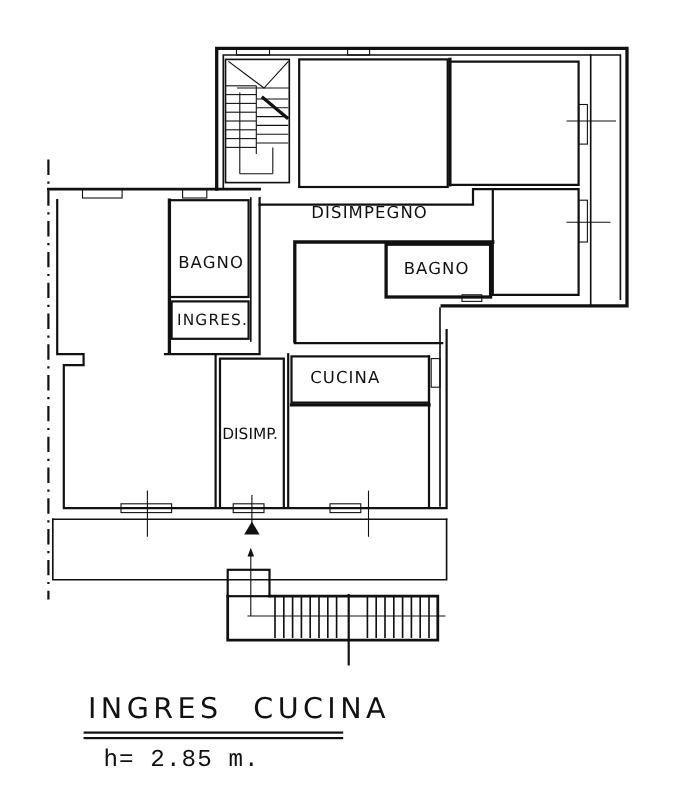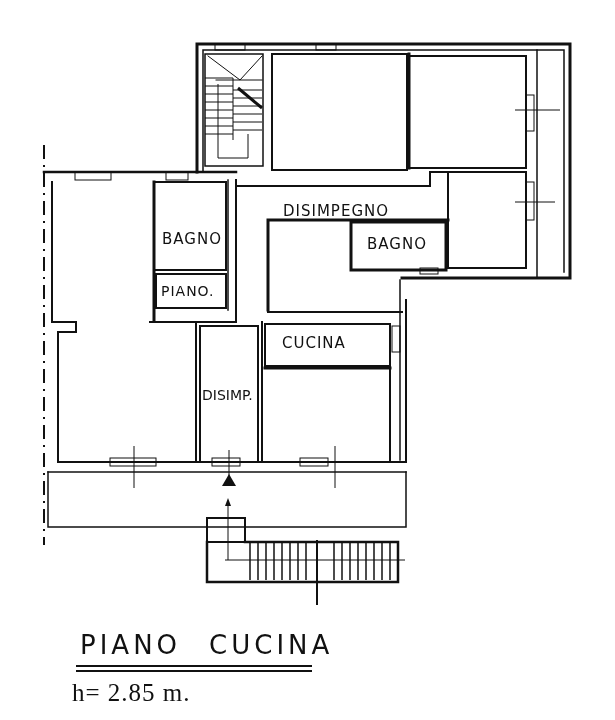--- a/index.html
+++ b/index.html
@@ -2,21 +2,21 @@
 <html><head>
   <meta charset="utf-8">
   <style>
     html, body { margin: 0; padding: 0; background: #ffffff; }
     body { width: 615px; height: 720px; position: relative; overflow: hidden; font-family: "DejaVu Sans", sans-serif; }
     #plan { position: absolute; left: 0; top: 0; width: 615px; height: 720px; }
     .w { stroke: #111; fill: none; stroke-linecap: square; }
     .lbl { position: absolute; color: #111; font-family: "DejaVu Sans", sans-serif; font-size: 15px; letter-spacing: 1px; white-space: nowrap; line-height: 1; }
     .title { position: absolute; left: 80px; top: 632px; font-size: 26px; letter-spacing: 4px; color: #111; font-family: "DejaVu Sans", sans-serif; line-height: 1; }
     .title .sp { display: inline-block; width: 28px; }
-    .height { position: absolute; left: 72px; top: 680px; font-size: 25px; letter-spacing: 1px; color: #111; font-family: Liberation Serif, serif; line-height: 1; }
+    .height { position: absolute; left: 94px; top: 680px; font-size: 22px; letter-spacing: 1px; color: #111; font-family: Liberation Mono, monospace; line-height: 1; }
     .uline1 { position: absolute; left: 76px; top: 665px; width: 236px; height: 2px; background: #111; }
     .uline2 { position: absolute; left: 76px; top: 670px; width: 236px; height: 2px; background: #111; }
   </style>
 </head>
 <body>
 
 <svg id="plan" viewBox="0 0 615 720" xmlns="http://www.w3.org/2000/svg">
 
   <line x1="44" y1="145" x2="44" y2="545" stroke="#111" stroke-width="2" stroke-dasharray="14,6,2,6"></line>
 
@@ -134,23 +134,23 @@
       <line x1="382" y1="542" x2="382" y2="580"></line>
       <line x1="390" y1="542" x2="390" y2="580"></line>
     </g>
     <line x1="228" y1="502" x2="228" y2="560" stroke="#111" stroke-width="1"></line>
     <polygon points="228,498 225,506 231,506" fill="#111"></polygon>
     <line x1="225" y1="560" x2="405" y2="560" stroke="#111" stroke-width="1"></line>
     <line x1="317" y1="540" x2="317" y2="605" stroke="#111" stroke-width="2"></line>
   </g>
 </svg>
 
-<div class="lbl" style="left:283px; top:204px;text-align:center;">DISIMPEGNO</div>
+<div class="lbl" style="left:283px; top:186px;text-align:center;">DISIMPEGNO</div>
 <div class="lbl" style="left:162px; top:232px;">BAGNO</div>
 <div class="lbl" style="left:367px; top:237px;">BAGNO</div>
-<div class="lbl" style="left:161px; top:284px; font-size:14px;">PIANO.</div>
+<div class="lbl" style="left:161px; top:284px; font-size:14px;">INGRES.</div>
 <div class="lbl" style="left:282px; top:336px;text-align:center;">CUCINA</div>
 <div class="lbl" style="left:202px; top:388px; font-size:14px; letter-spacing:0;">DISIMP.</div>
 
-<div class="title"><span>PIANO</span><span class="sp"></span><span>CUCINA</span></div>
+<div class="title"><span>INGRES</span><span class="sp"></span><span>CUCINA</span></div>
 <div class="uline1"></div>
 <div class="uline2"></div>
 <div class="height">h= 2.85 m.</div>
 
 </body></html>

